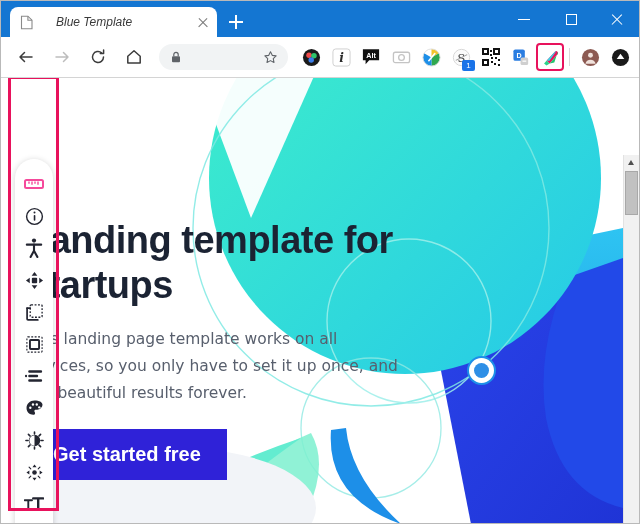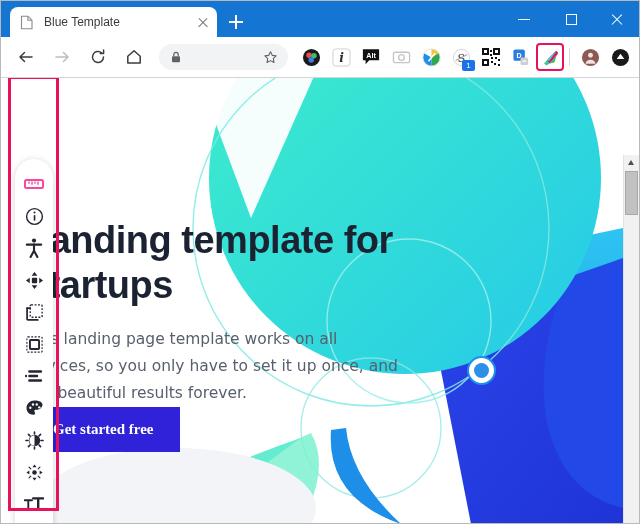--- a/index.html
+++ b/index.html
@@ -44,23 +44,24 @@
   .tab-favicon {
     width: 14px; height: 15px;
     position: relative;
     flex: 0 0 auto;
   }
   .tab-favicon svg { display: block; }
   .tab-title {
     flex: 1 1 auto;
     font-size: 12px;
     color: #3b3b3b;
-    margin-left: 10px;
+    margin-left: 22px;
     white-space: nowrap;
     overflow: hidden;
+    font-style: italic;
   }
   .tab-close {
     width: 16px; height: 16px;
     flex: 0 0 auto;
     position: relative;
     opacity: .75;
   }
   .tab-close::before, .tab-close::after {
     content: ""; position: absolute;
     left: 2px; top: 7.5px;
@@ -206,27 +207,28 @@
   .hero p {
     margin: 18px 0 0 0;
     font-size: 15.5px;
     line-height: 27px;
     color: #585f6d;
     font-family: "DejaVu Sans", sans-serif;
     max-width: 375px;
   }
   .cta {
     display: inline-block;
+    margin-top: 22px;
     background: #2f22d8;
     color: #fff;
-    font-size: 15px;
+    font-size: 20px;
     font-weight: bold;
     padding: 14px 26px;
     border: none;
-    font-family: Liberation Serif, serif;
+    font-family: Liberation Sans, sans-serif;
   }
 
   .chat-bubble {
     position: absolute;
     left: 466px; top: 278px;
     width: 29px; height: 29px;
     border: 2.5px solid #1d8fe8;
     border-radius: 50%;
     background: #fff;
     z-index: 6;

